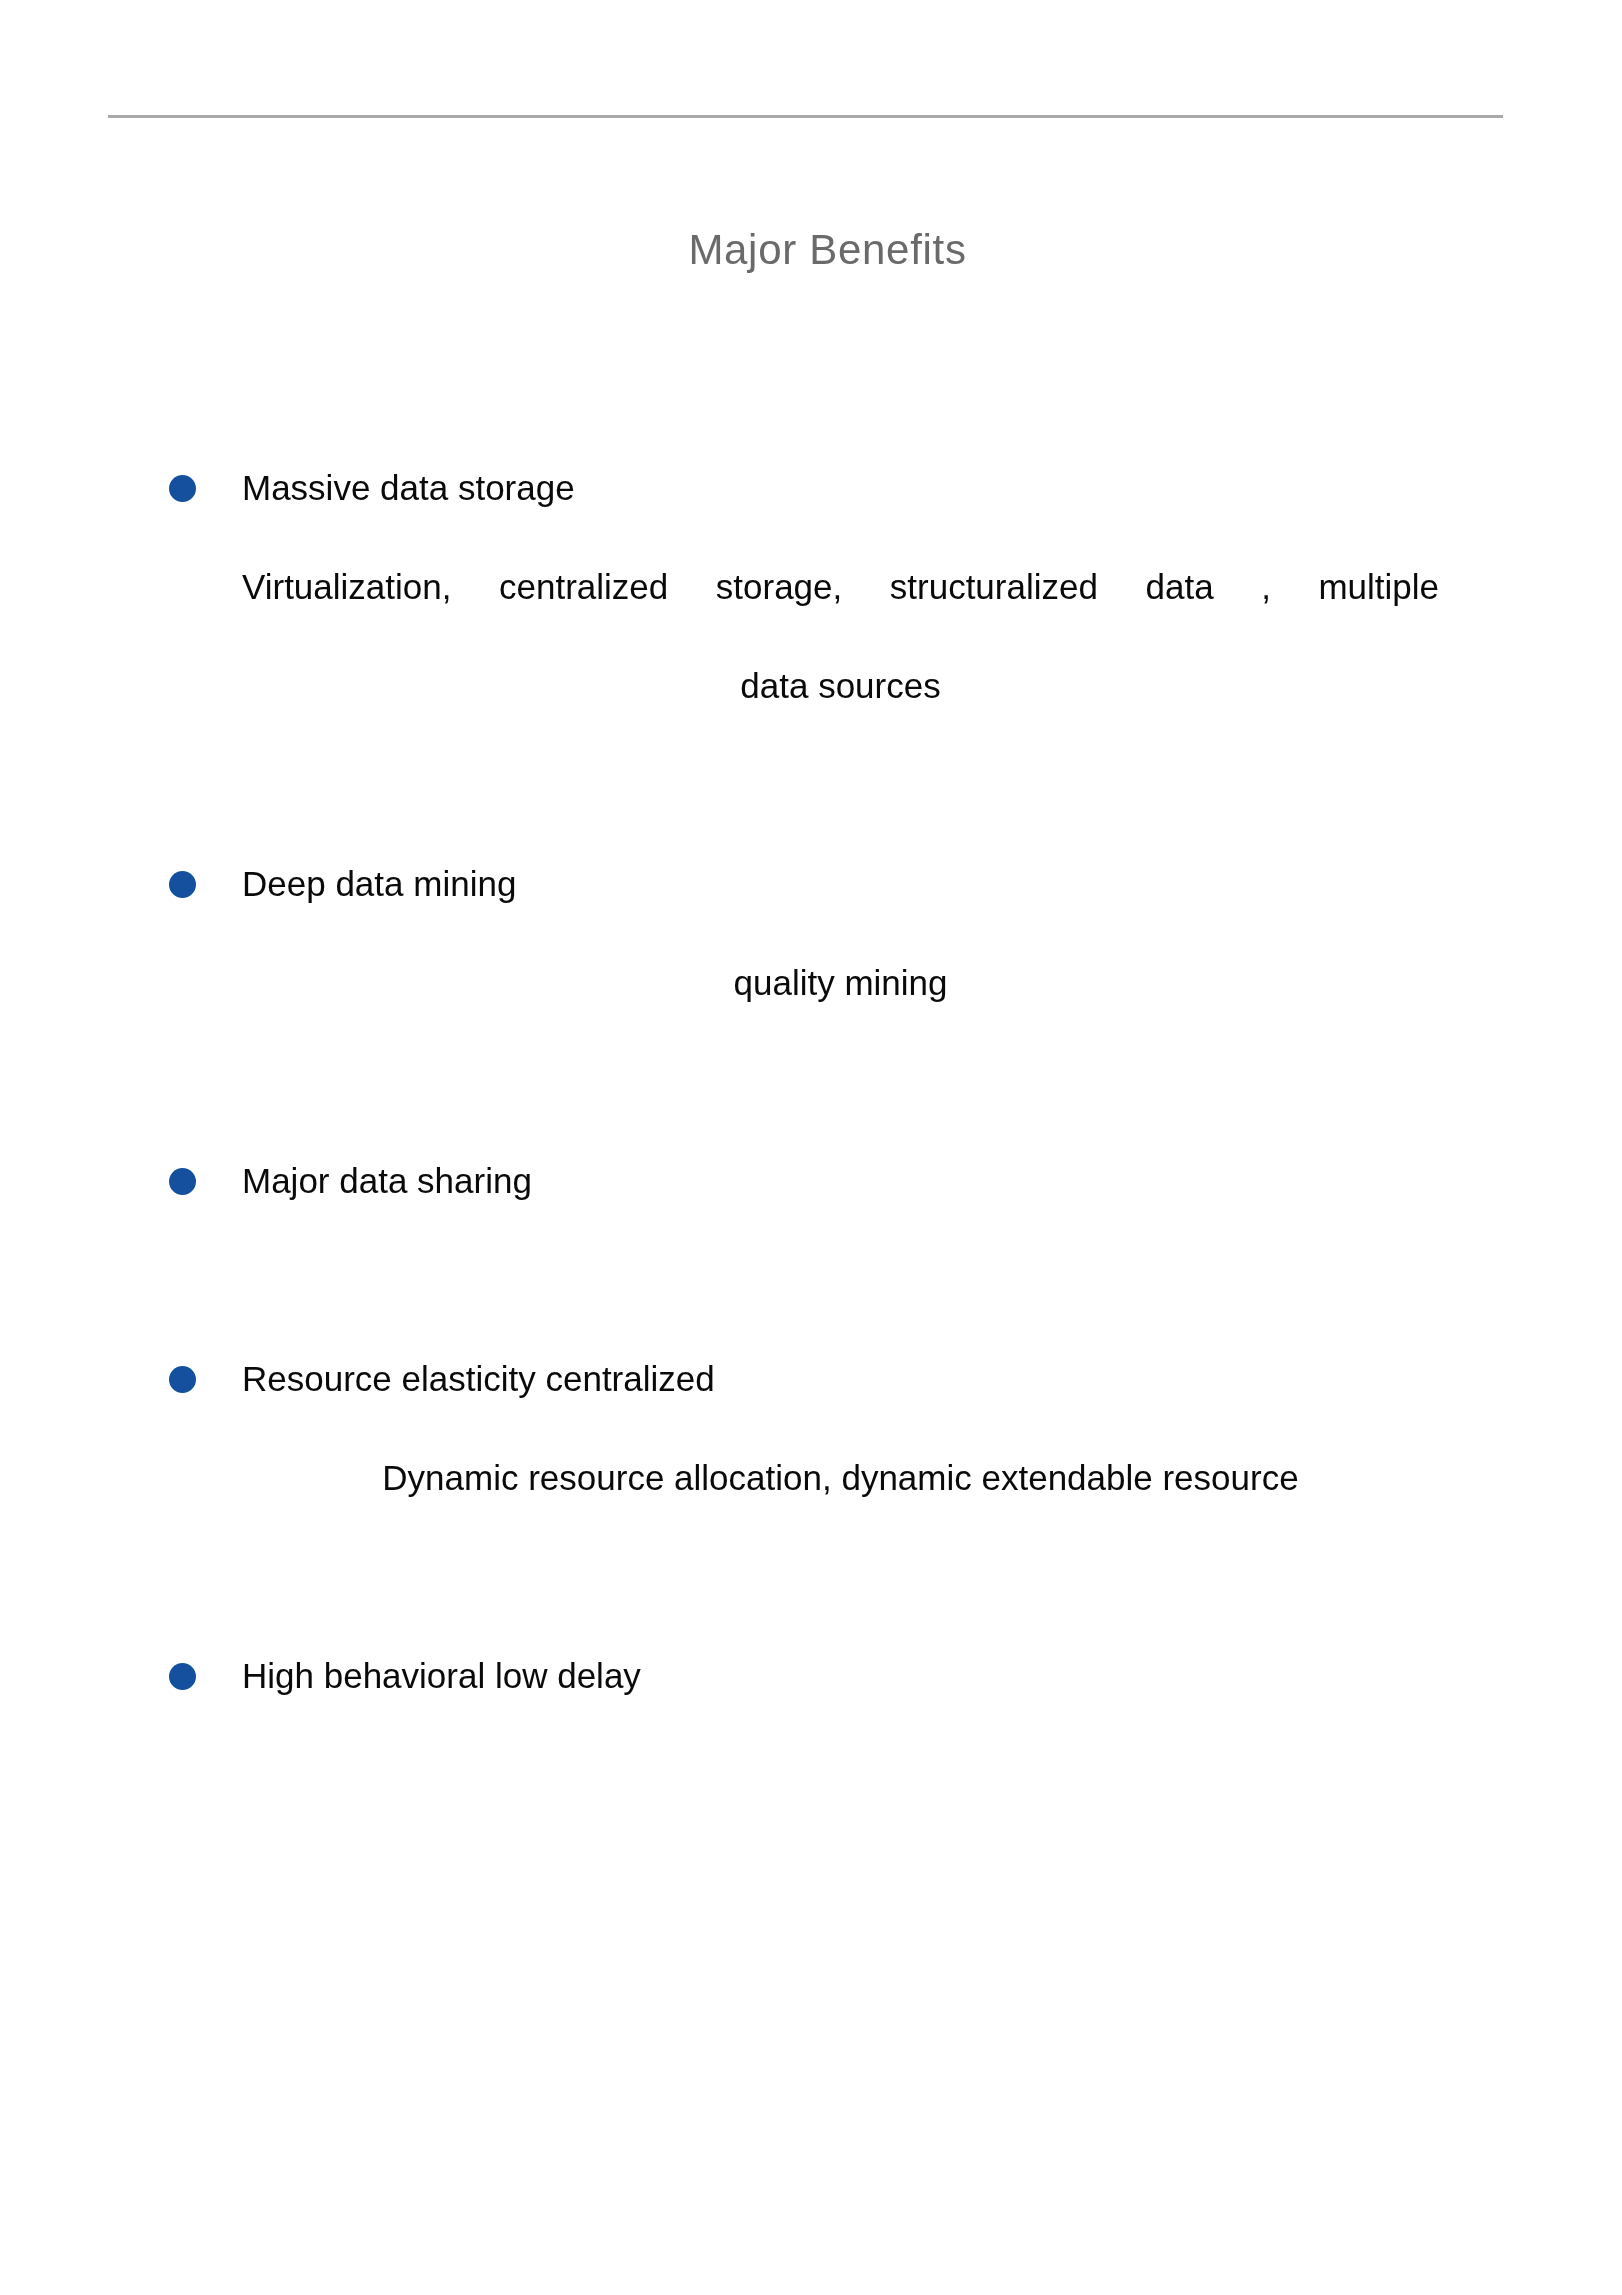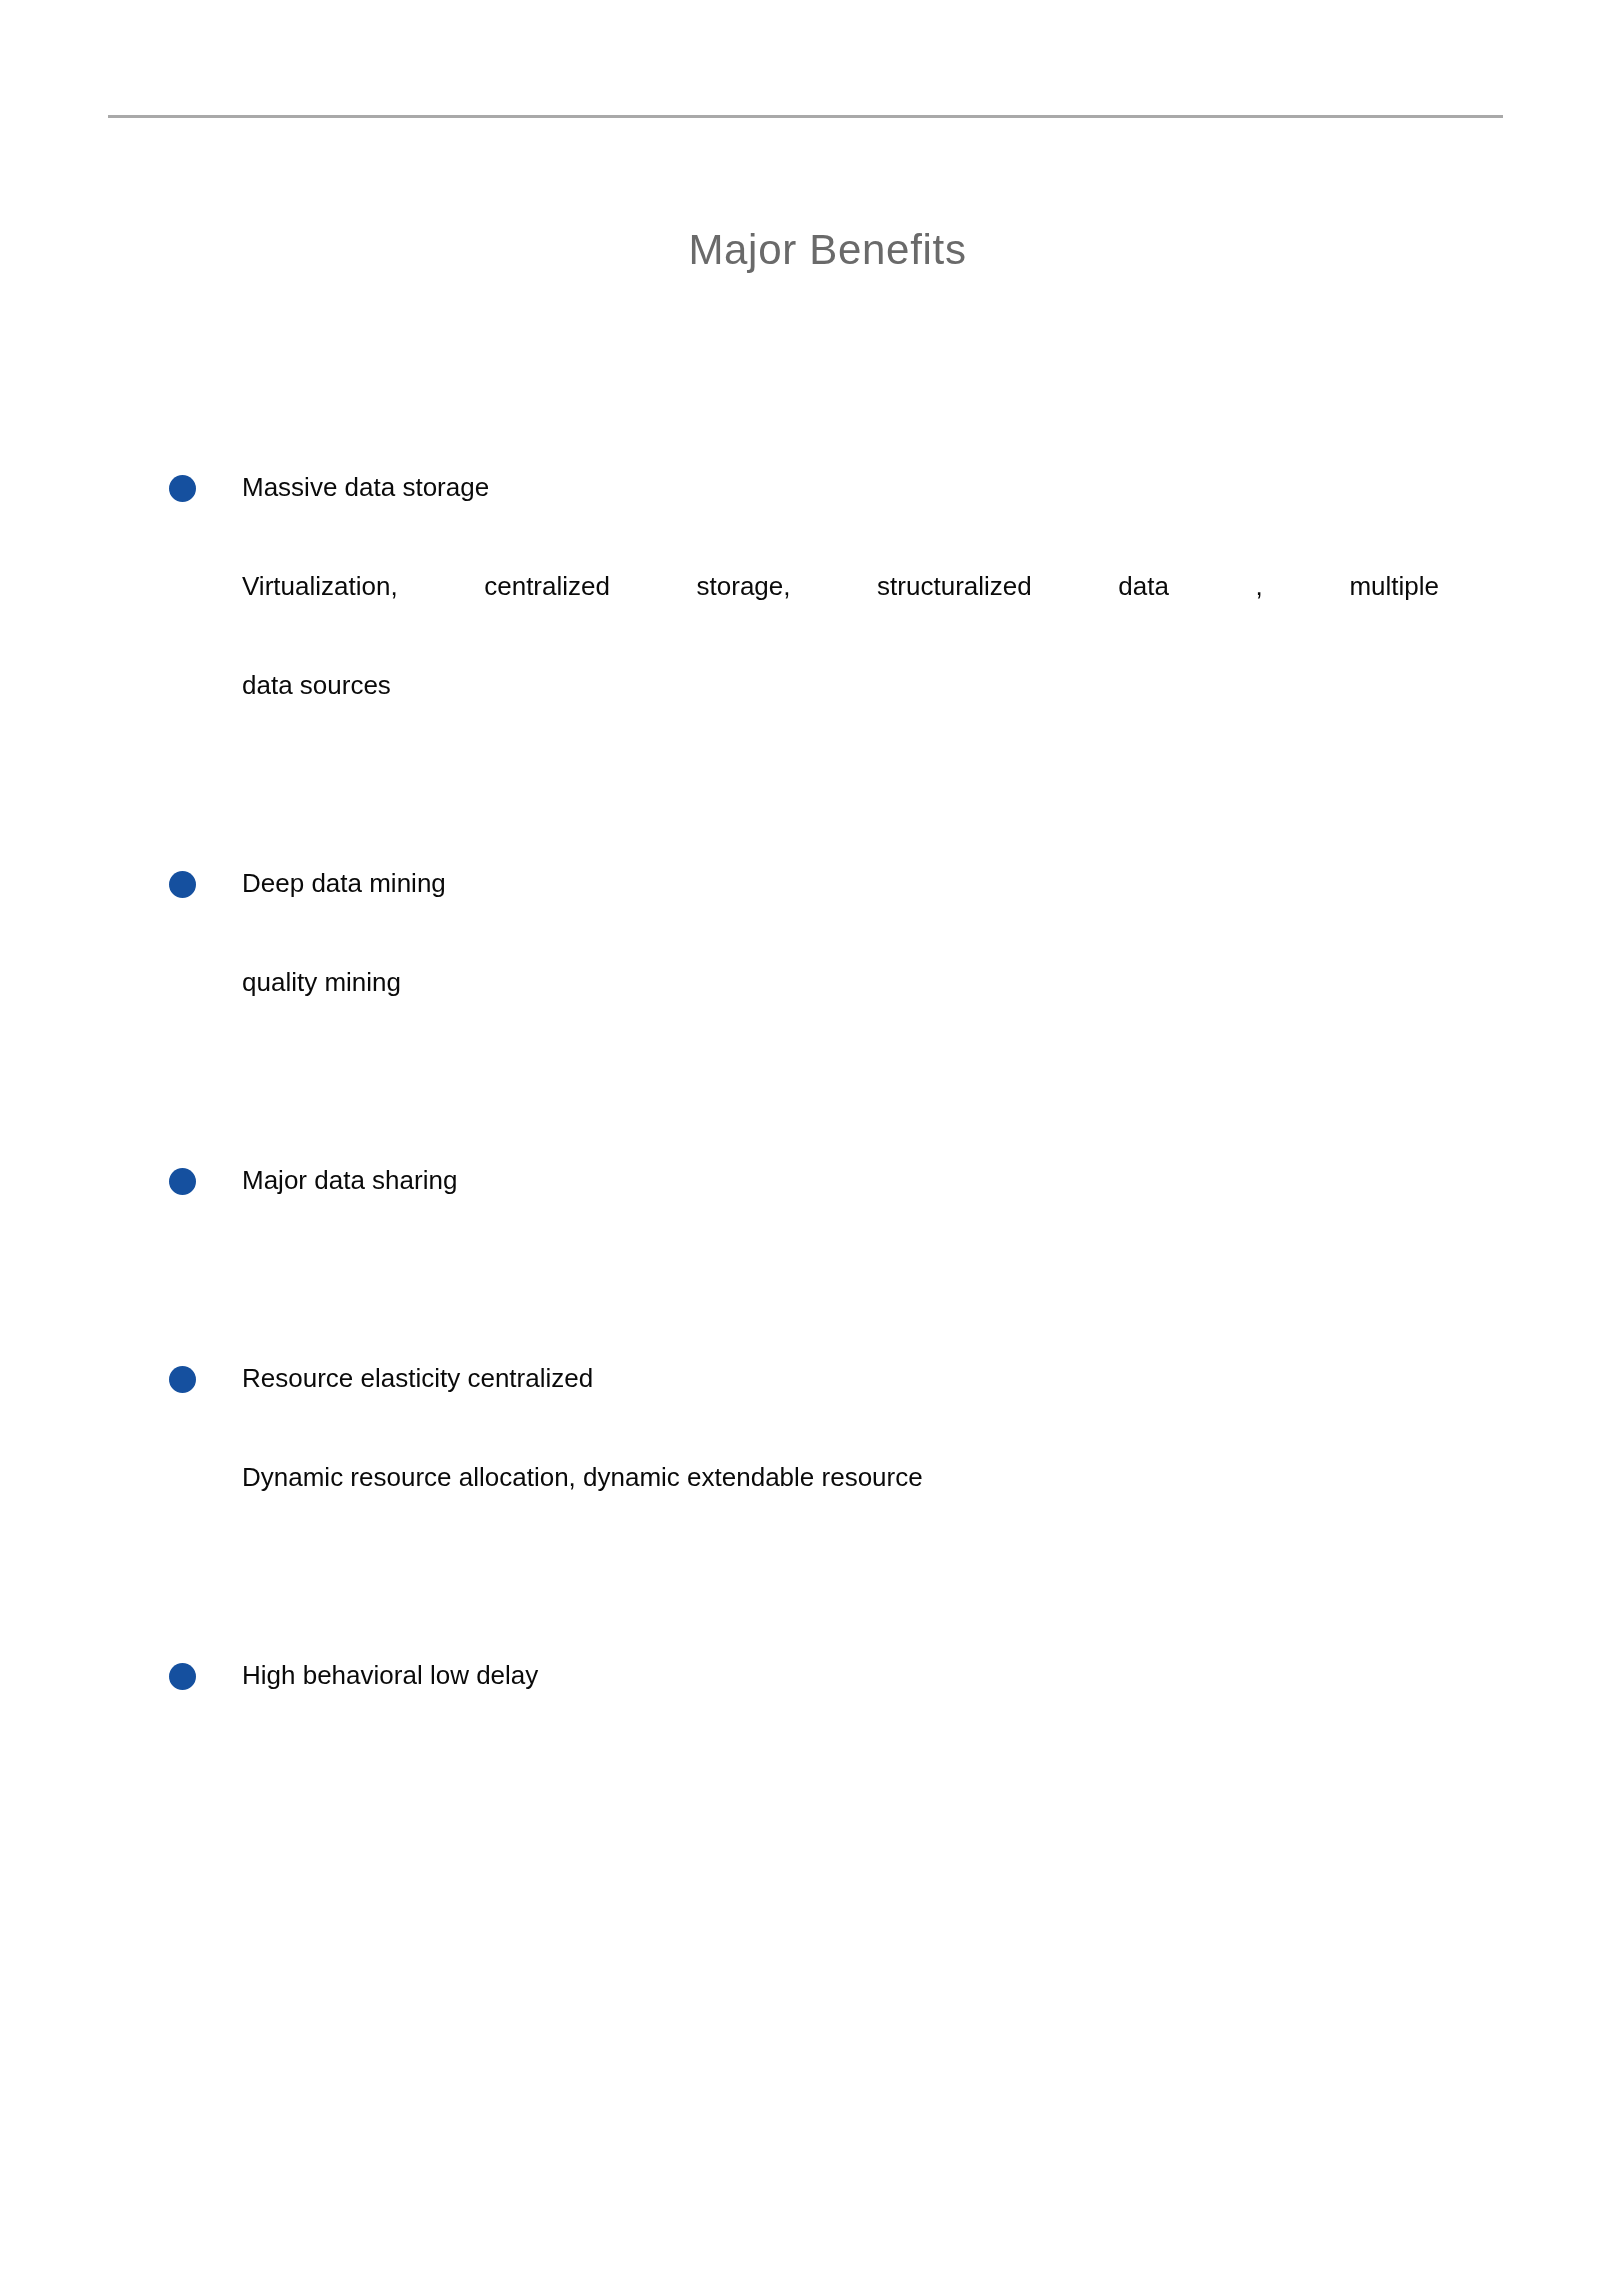--- a/index.html
+++ b/index.html
@@ -54,26 +54,27 @@
     position: absolute;
     left: -73px;
     top: 37px;
     width: 27px;
     height: 27px;
     border-radius: 50%;
     background: #15509f;
   }
   .item-title,
   .desc {
-    font-size: 26px;
+    font-size: 35px;
     line-height: 99px;
     white-space: nowrap;
   }
   .desc {
     white-space: normal;
+    text-align: center;
   }
   .desc.stretch {
     text-align: justify;
     text-align-last: justify;
   }
 </style>
 </head>
 <body>
 
 <div class="page">

